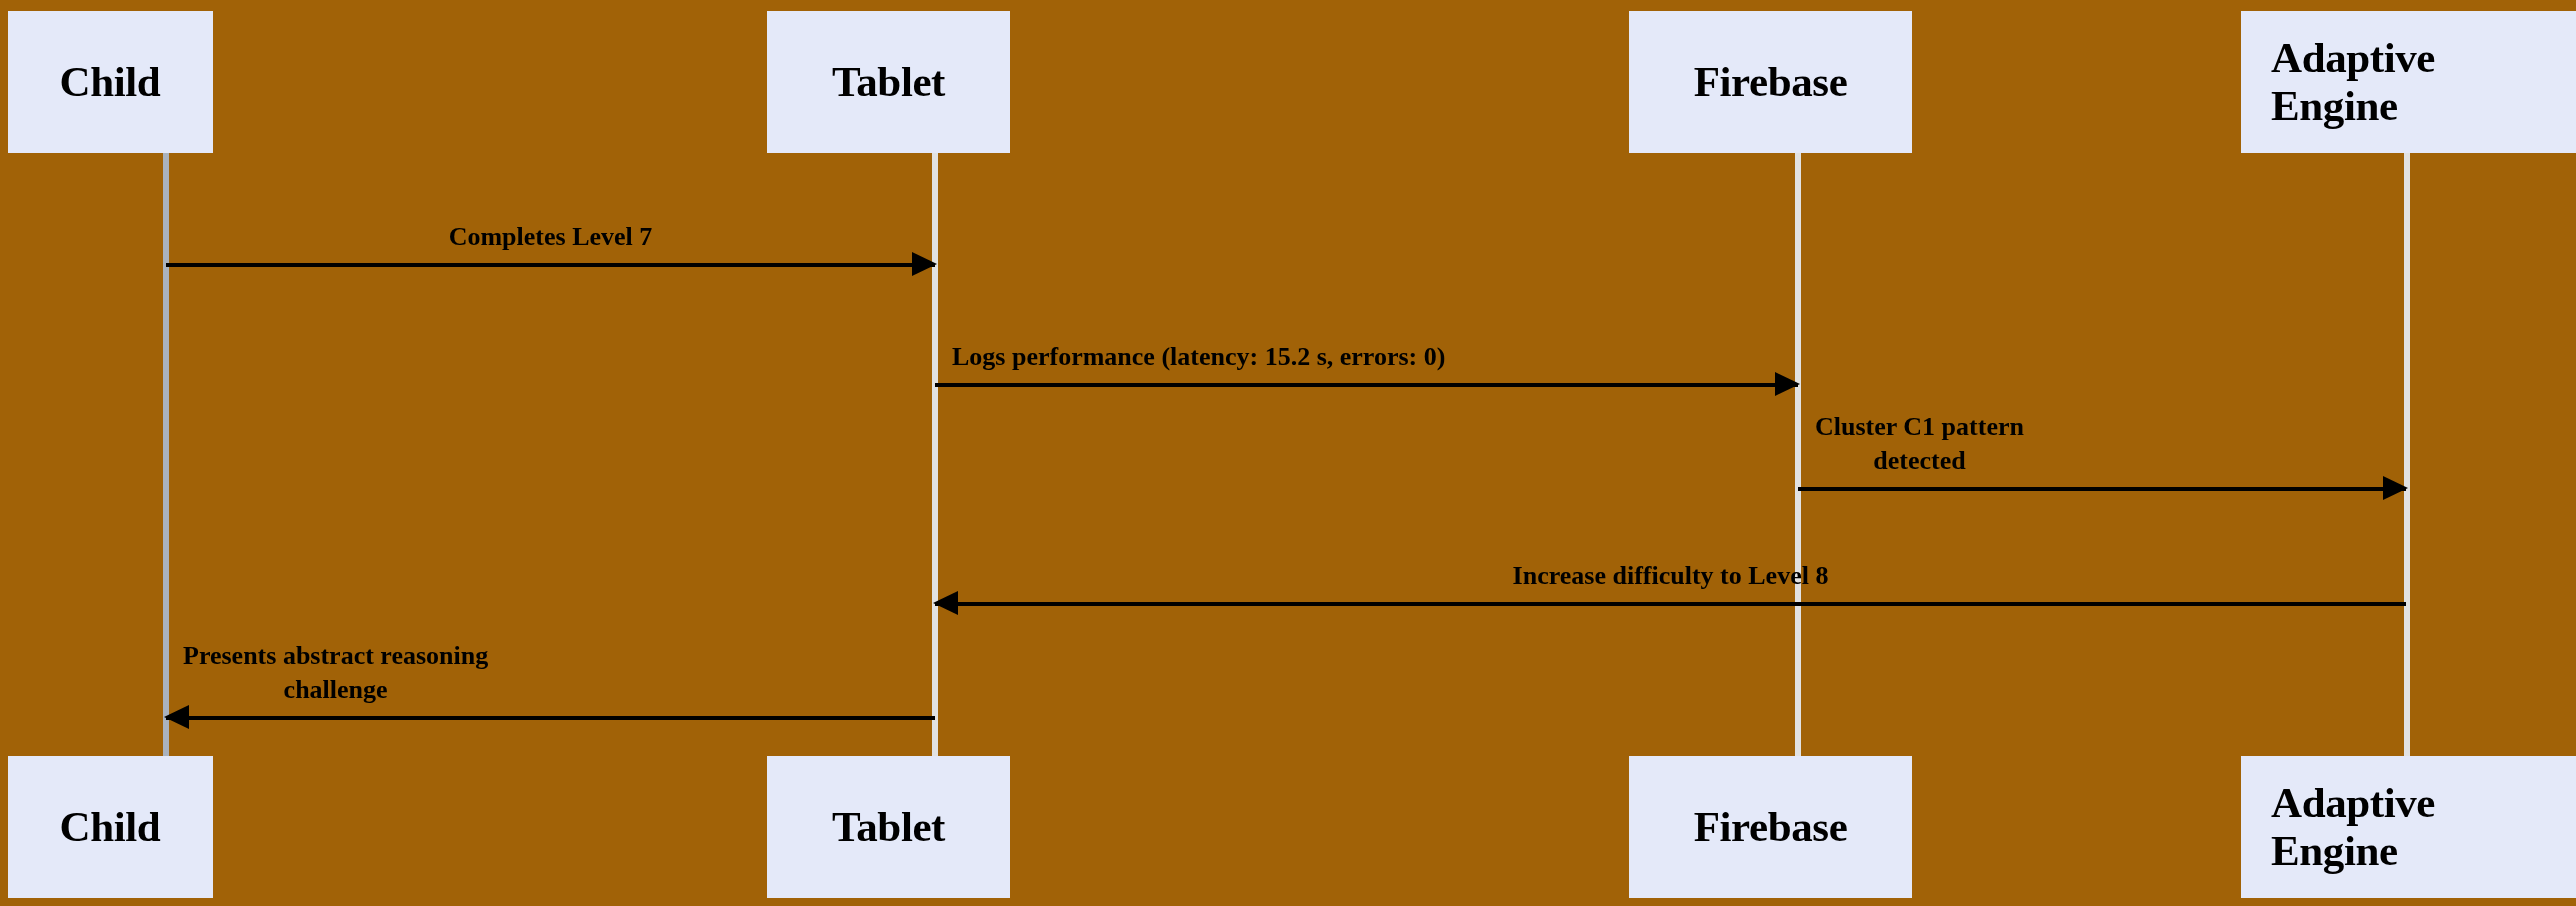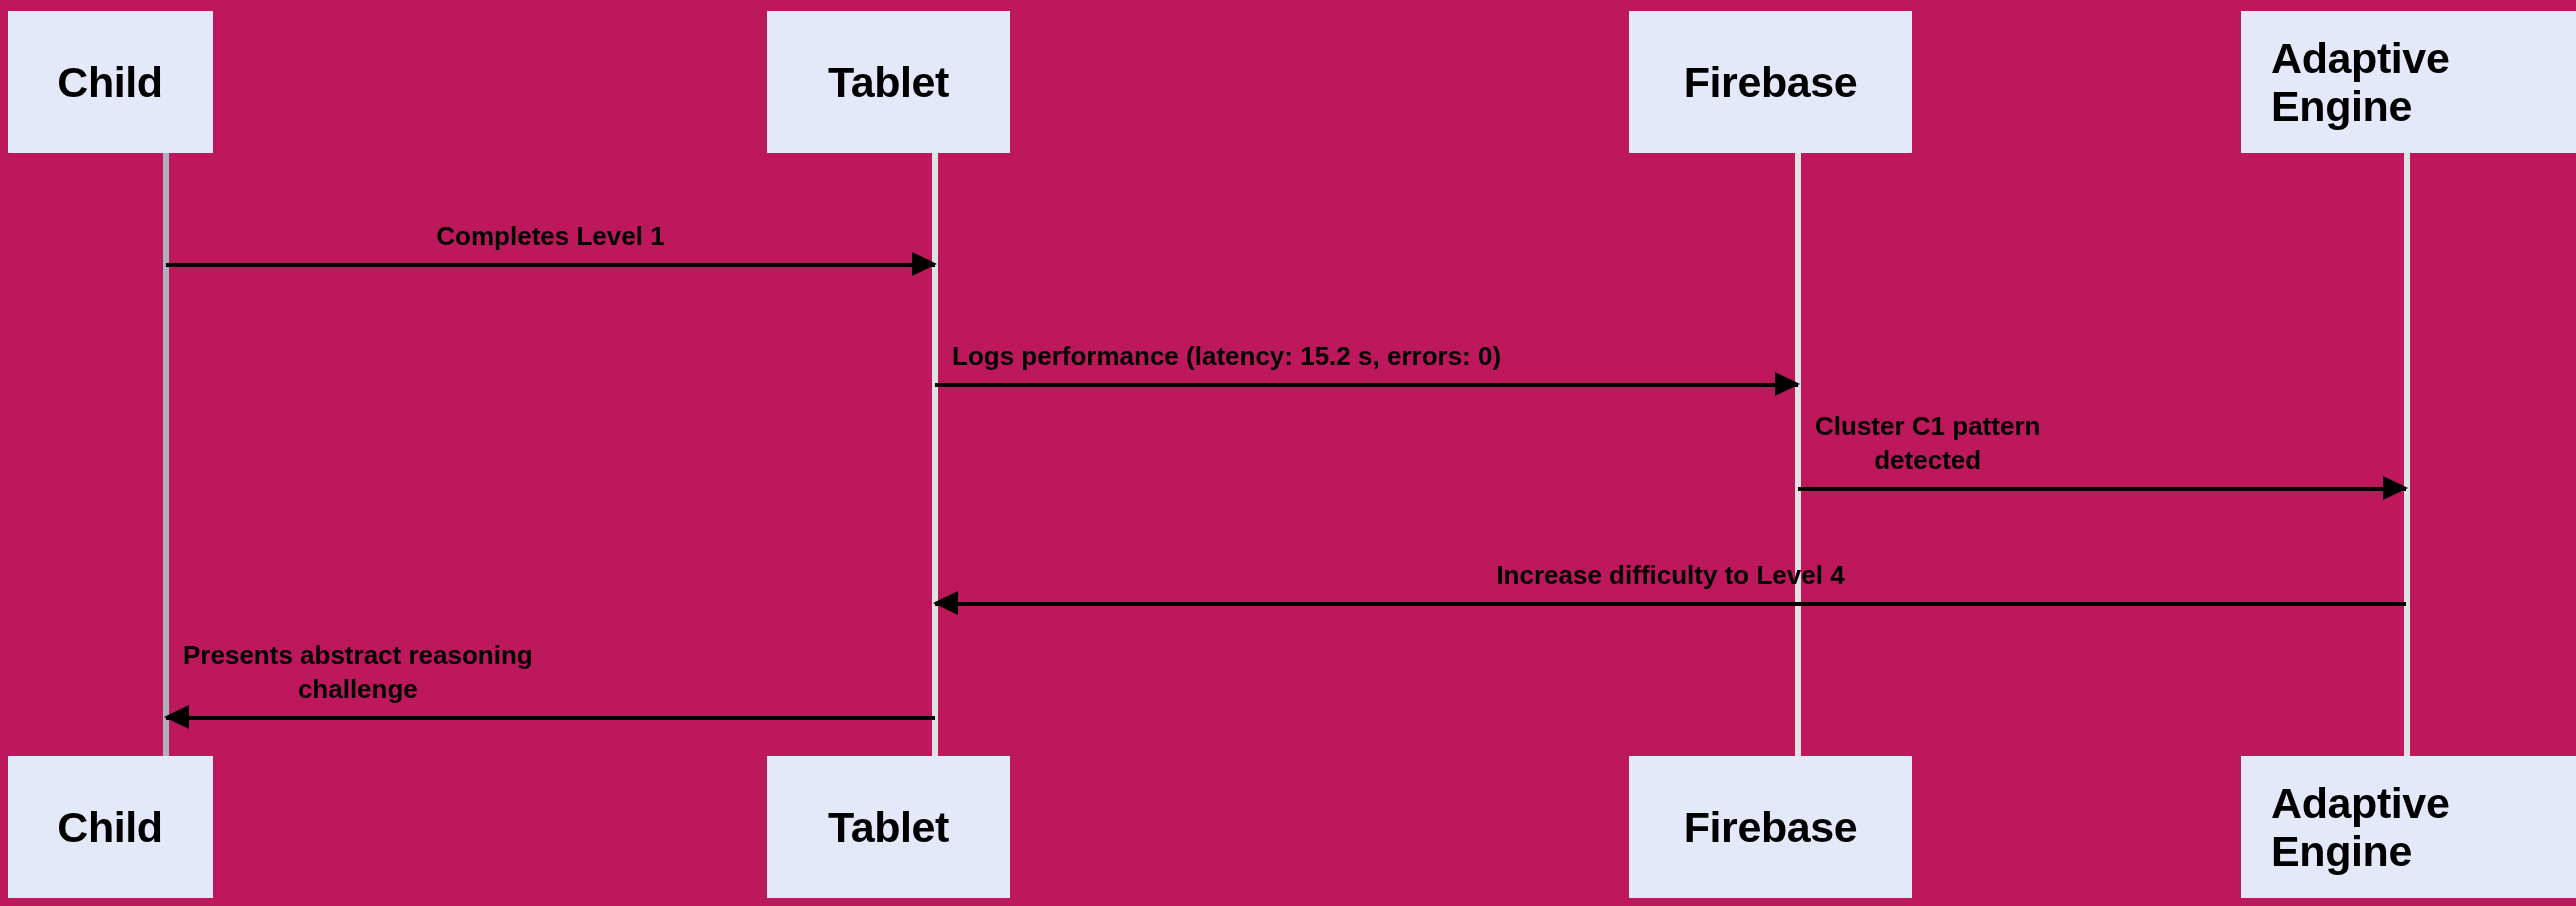--- a/index.html
+++ b/index.html
@@ -8,22 +8,23 @@
     padding: 0;
     background: #ffffff;
   }
   body {
     font-family: "Liberation Sans", sans-serif;
   }
   #diagram-canvas {
     position: relative;
     width: 2576px;
     height: 906px;
-    background: #be185d;
+    background: #a16207;
     overflow: hidden;
+    font-family: Liberation Serif, serif;
   }
   
   .lifeline {
     position: absolute;
     top: 153px;
     height: 603px;
     width: 5.8px;
     background: #e2e2e2;
   }
   .lifeline.accent {
@@ -118,40 +119,40 @@
   </div>
 
   <div class="participant-box left-label" style="left:2241px; top:10.8px; width:350px;">
     <span class="participant-label">Adaptive
 Engine</span>
   </div>
 
   <div class="message" style="left:166px; width:769px; top:263px;">
     <div class="msg-line"></div>
     <div class="arrowhead right"></div>
-    <div class="msg-label center">Completes Level 1</div>
+    <div class="msg-label center">Completes Level 7</div>
   </div>
 
   <div class="message" style="left:935px; width:863px; top:383px;">
     <div class="msg-line"></div>
     <div class="arrowhead right"></div>
     <div class="msg-label start">Logs performance (latency: 15.2 s, errors: 0)</div>
   </div>
 
   <div class="message" style="left:1798px; width:608px; top:487px;">
     <div class="msg-line"></div>
     <div class="arrowhead right"></div>
     <div class="msg-label start">Cluster C1 pattern
 detected</div>
   </div>
 
   <div class="message" style="left:935px; width:1471px; top:602px;">
     <div class="msg-line"></div>
     <div class="arrowhead left"></div>
-    <div class="msg-label center">Increase difficulty to Level 4</div>
+    <div class="msg-label center">Increase difficulty to Level 8</div>
   </div>
 
   <div class="message" style="left:166px; width:769px; top:716px;">
     <div class="msg-line"></div>
     <div class="arrowhead left"></div>
     <div class="msg-label start">Presents abstract reasoning
 challenge</div>
   </div>
 
   <div class="participant-box center-label" style="left:7.5px; top:756px; width:205px;">

